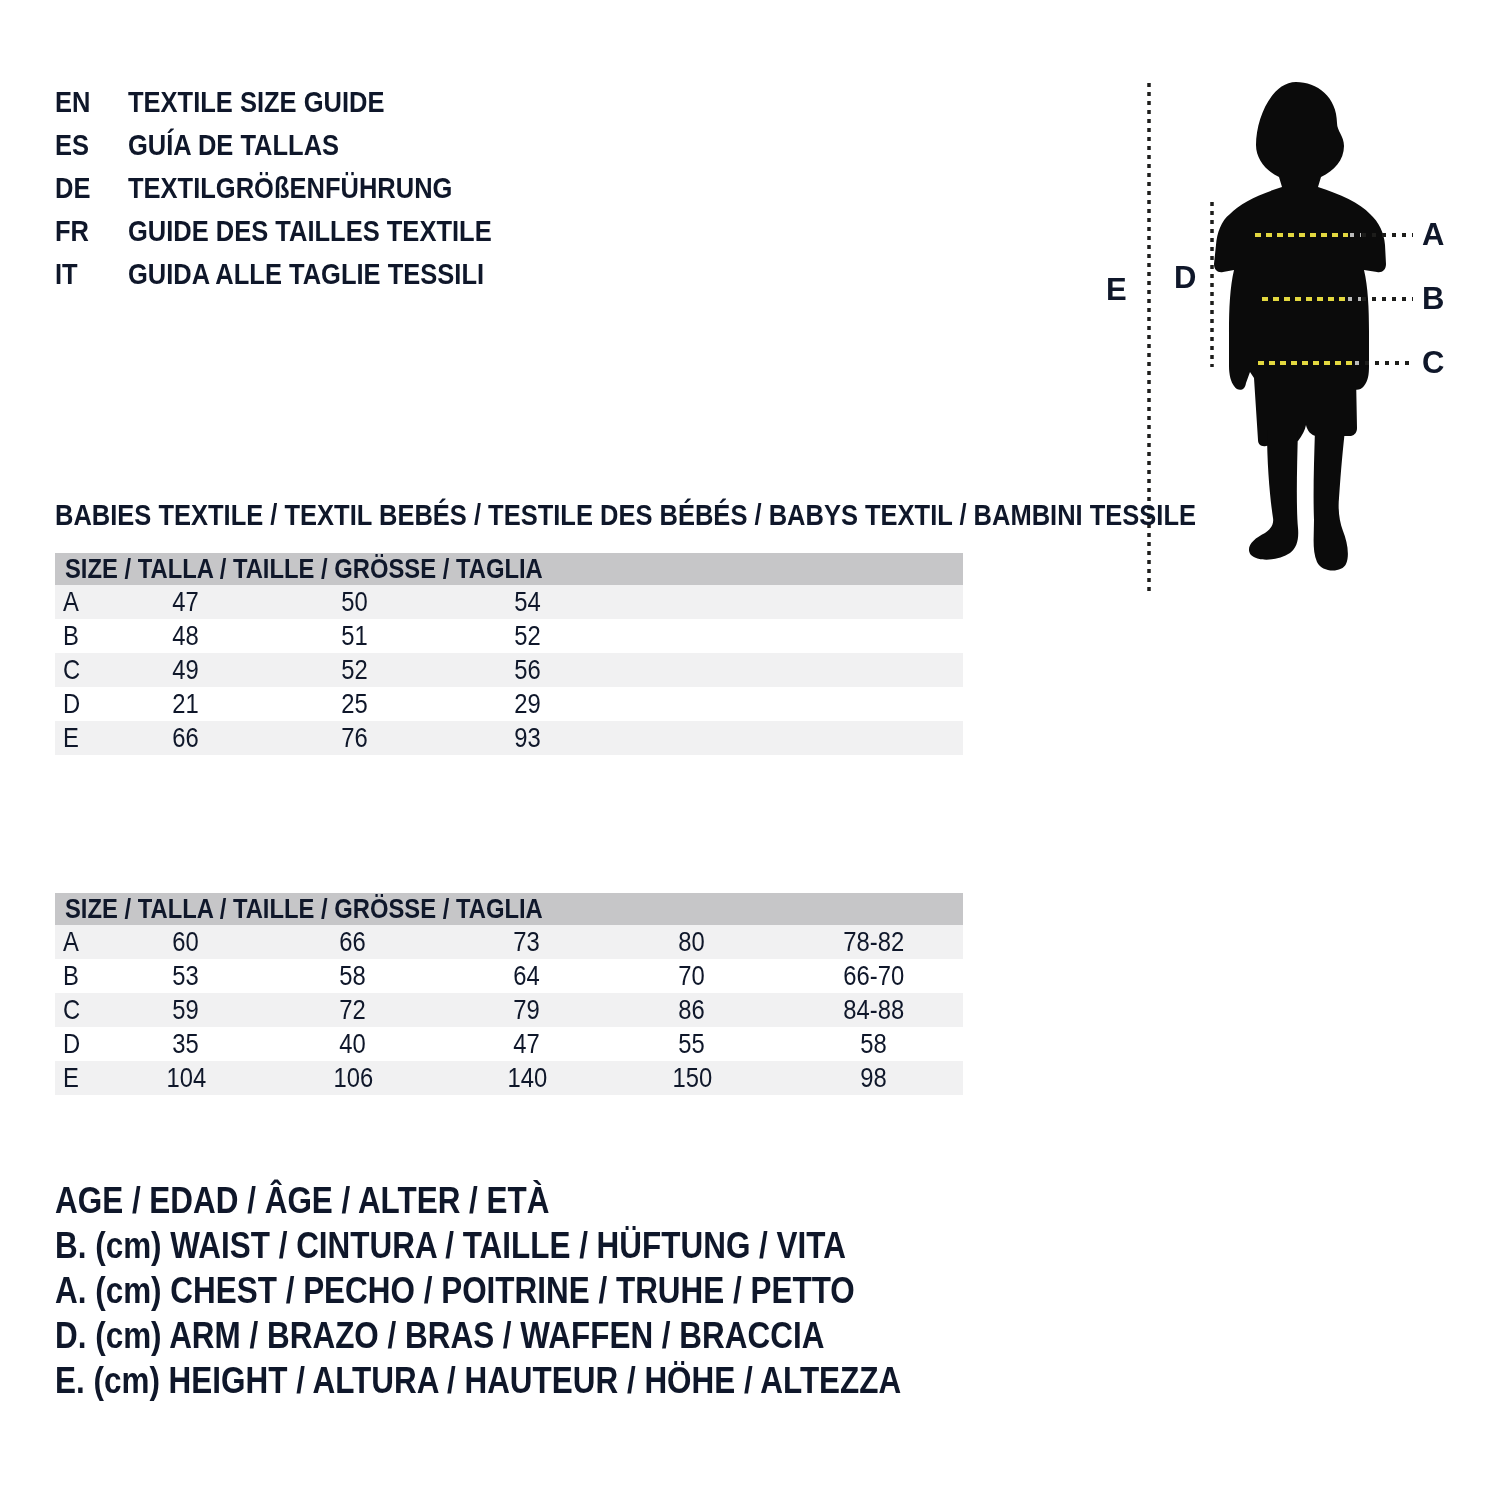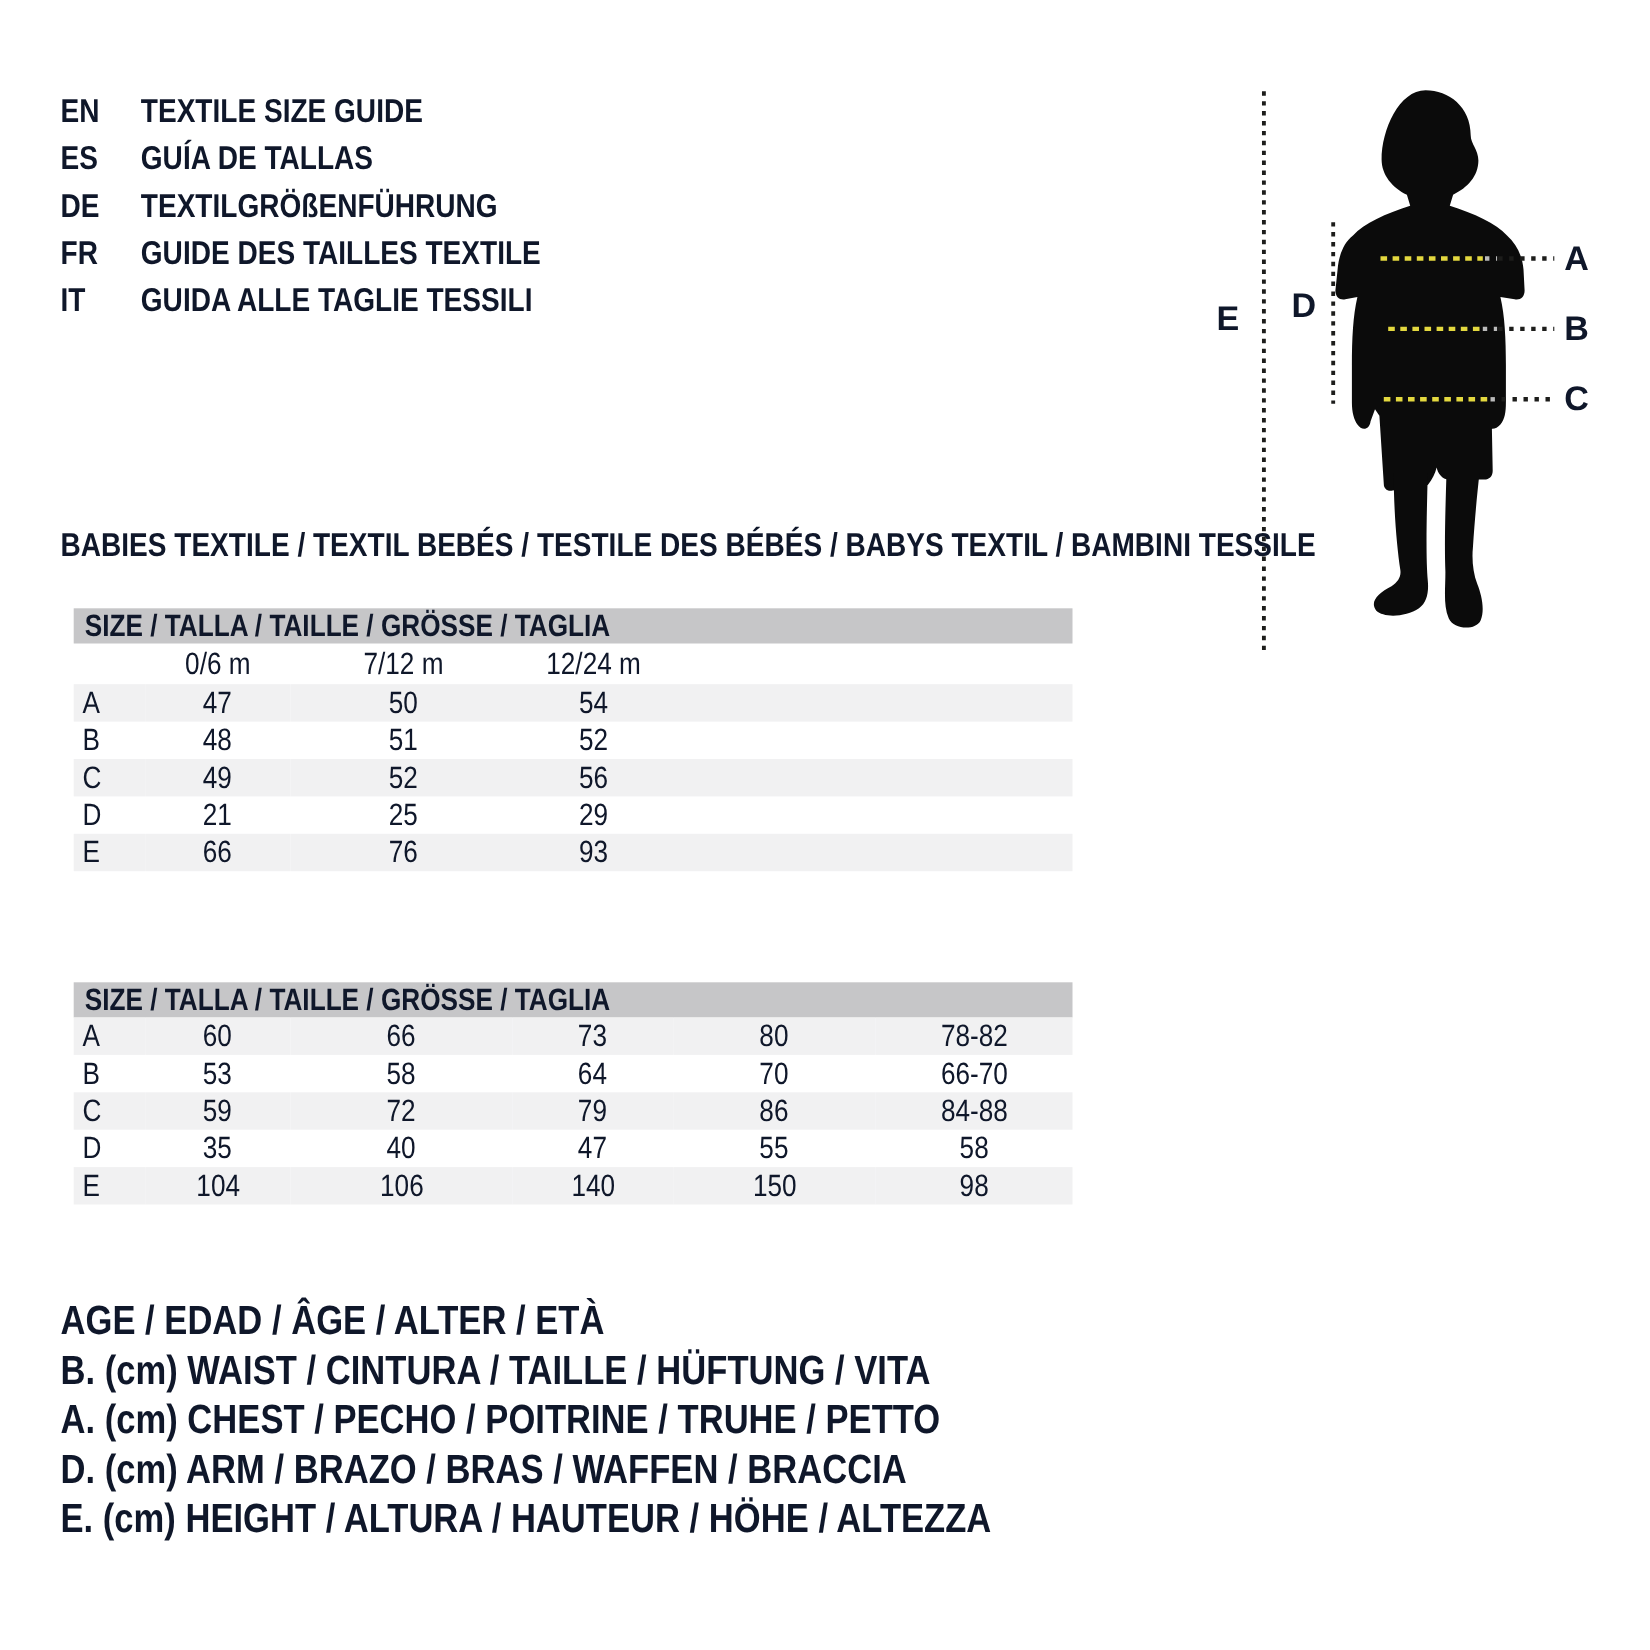--- a/index.html
+++ b/index.html
@@ -16,21 +16,21 @@
   .title-row .code{width:73px;flex:0 0 73px;}
 
   
   .figure-svg{position:absolute;left:1100px;top:70px;width:380px;height:540px;}
   .fig-label{position:absolute;font-size:31px;font-weight:700;line-height:34px;width:44px;}
 
   
   .section-heading{position:absolute;left:55px;font-size:30px;font-weight:700;height:34px;line-height:34px;}
 
   
-  .tablebox{position:absolute;left:55px;width:908px;margin-left:12px;}
+  .tablebox{position:absolute;left:55px;width:908px;}
   .size-bar{height:32px;background:#c6c6c8;line-height:32px;padding-left:10px;font-size:28px;font-weight:700;}
   table{border-collapse:collapse;table-layout:fixed;width:908px;}
   td{padding:0;font-size:28px;font-weight:400;text-align:center;vertical-align:middle;}
   td.rowlabel{text-align:left;padding-left:8px;}
   tr.hdr{height:37px;}
   tr.r{height:34px;}
   tr.shade{background:#f1f1f2;}
 
   
   .legend{position:absolute;left:55px;top:1178px;}
@@ -138,44 +138,37 @@
     <line x1="255" y1="293" x2="264" y2="293" stroke="#bbbbbb" stroke-width="4" stroke-dasharray="4 6"></line>
     <line x1="265" y1="293" x2="313" y2="293" stroke="#1d1d1b" stroke-width="4" stroke-dasharray="4 6"></line>
   </svg>
 
   <div class="fig-label" style="left:1422px;top:218px;">A</div>
   <div class="fig-label" style="left:1422px;top:282px;">B</div>
   <div class="fig-label" style="left:1422px;top:346px;">C</div>
   <div class="fig-label" style="left:1174px;top:261px;">D</div>
   <div class="fig-label" style="left:1106px;top:273px;">E</div>
 
-  <div class="section-heading" style="top:479px;">
+  <div class="section-heading" style="top:498px;">
     <span class="cx">BABIES TEXTILE / TEXTIL BEBÉS / TESTILE DES BÉBÉS / BABYS TEXTIL / BAMBINI TESSILE</span>
   </div>
 
   <div class="tablebox" style="top:553px;">
     <div class="size-bar">
       <span class="cx">SIZE / TALLA / TAILLE / GRÖSSE / TAGLIA</span>
     </div>
     <table>
       <colgroup>
           <col style="width:65px">
           <col style="width:132px">
           <col style="width:206px">
           <col style="width:140px">
           <col style="width:365px">
         </colgroup>
       <tbody>
-          <tr class="hdr">
-        <td></td>
-        <td><span class="cxc">0/6 m</span></td>
-        <td><span class="cxc">7/12 m</span></td>
-        <td><span class="cxc">12/24 m</span></td>
-        <td></td>
-      </tr>
       <tr class="r shade">
         <td class="rowlabel"><span class="cx">A</span></td>
         <td><span class="cxc">47</span></td>
         <td><span class="cxc">50</span></td>
         <td><span class="cxc">54</span></td>
         <td></td>
       </tr>
       <tr class="r">
         <td class="rowlabel"><span class="cx">B</span></td>
         <td><span class="cxc">48</span></td>

